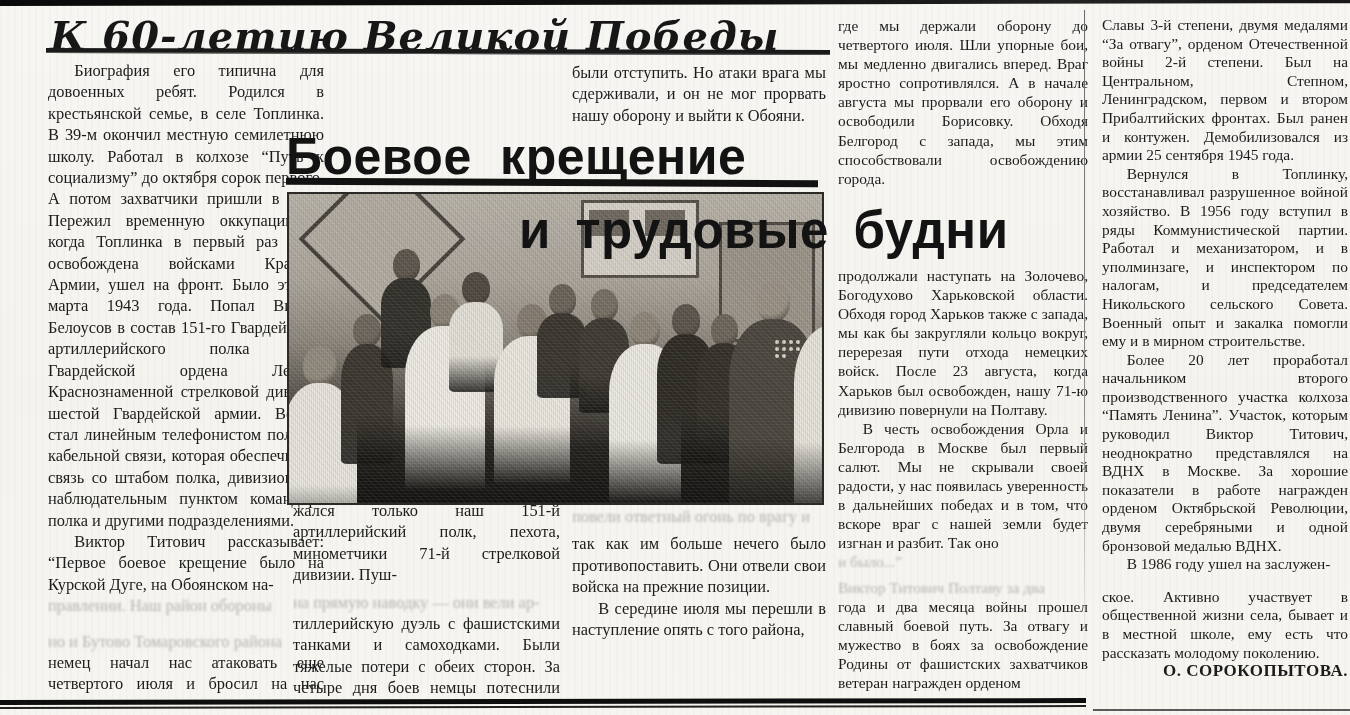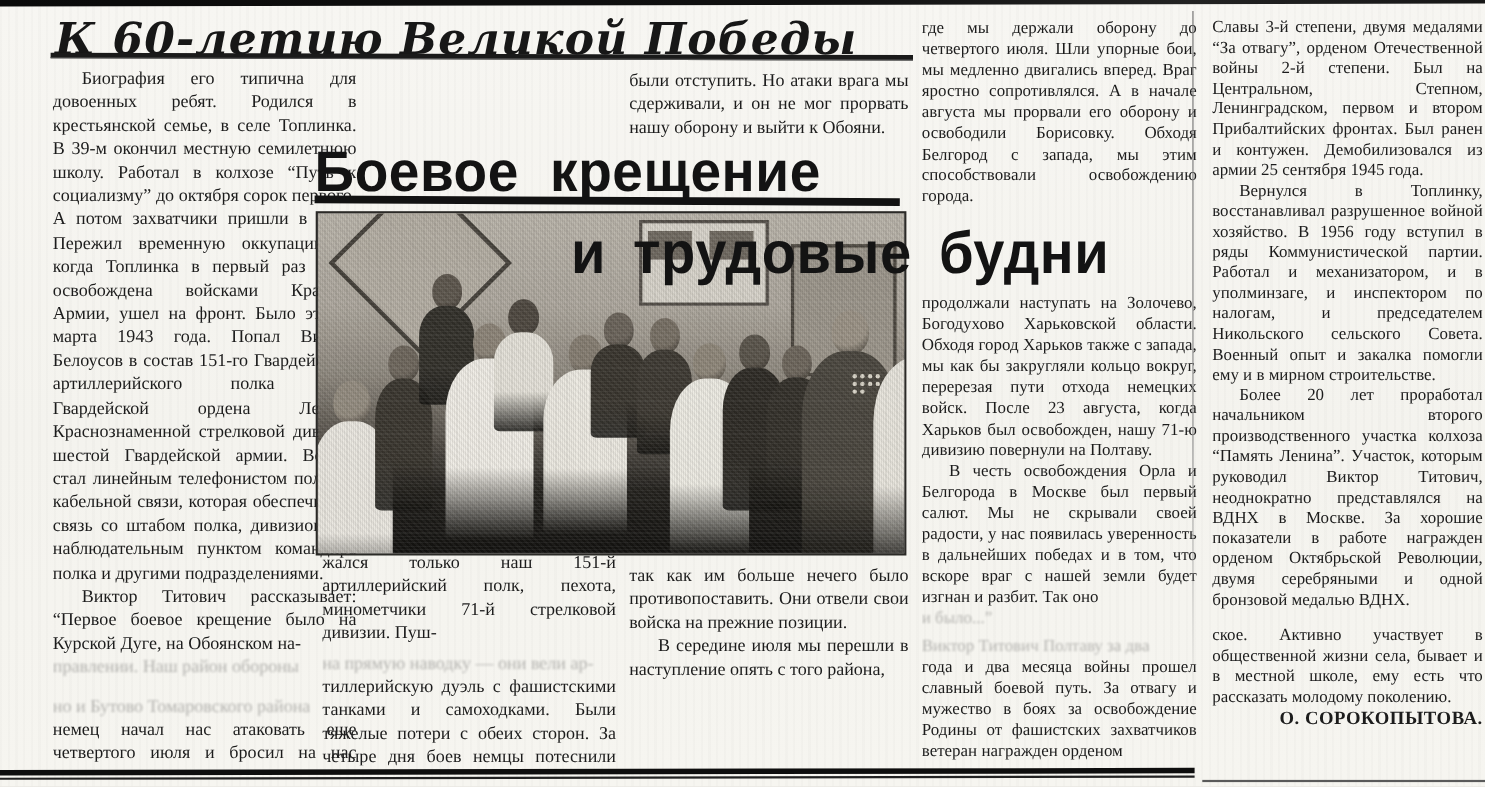--- a/index.html
+++ b/index.html
@@ -174,20 +174,21 @@
   </div>
 
   <div class="col c-std" style="left:293px;top:500px;width:267px;height:196px;">
     <p class="noindent">жался только наш 151-й артиллерийский полк, пехота, минометчики 71-й стрелковой дивизии. Пуш-</p>
     <div class="gap-sm"></div>
     <p class="faded">на прямую наводку — они вели ар-</p>
     <p class="noindent">тиллерийскую дуэль с фашистскими танками и самоходками. Были тяжелые потери с обеих сторон. За четыре дня боев немцы потеснили наши войска, и мы вынуждены</p>
   </div>
 
   <div class="col c-std" style="left:572px;top:506px;width:254px;height:200px;">
+    <p class="faded">повели ответный огонь по врагу и</p>
     <div class="gap-sm"></div>
     <p class="noindent">так как им больше нечего было противопоставить. Они отвели свои войска на прежние позиции.</p>
     <p>В середине июля мы перешли в наступление опять с того района,</p>
   </div>
 
   <div class="col c-dense" style="left:838px;top:16px;width:250px;height:172px;">
     <p class="noindent">где мы держали оборону до четвертого июля. Шли упорные бои, мы медленно двигались вперед. Враг яростно сопротивлялся. А в начале августа мы прорвали его оборону и освободили Борисовку. Обходя Белгород с запада, мы этим способствовали освобождению города.</p>
     <p>Потом мы заняли Грайворон и</p>
   </div>
 
@@ -197,20 +198,21 @@
     <p class="faded">и было...”</p>
     <div class="gap-sm"></div>
     <p class="faded">Виктор Титович Полтаву за два</p>
     <p class="noindent">года и два месяца войны прошел славный боевой путь. За отвагу и мужество в боях за освобождение Родины от фашистских захватчиков ветеран награжден орденом</p>
   </div>
 
   <div class="col c5" style="left:1102px;top:16px;width:246px;height:692px;">
     <p class="noindent">Славы 3-й степени, двумя медалями “За отвагу”, орденом Отечественной войны 2-й степени. Был на Центральном, Степном, Ленинградском, первом и втором Прибалтийских фронтах. Был ранен и контужен. Демобилизовался из армии 25 сентября 1945 года.</p>
     <p>Вернулся в Топлинку, восстанавливал разрушенное войной хозяйство. В 1956 году вступил в ряды Коммунистической партии. Работал и механизатором, и в уполминзаге, и инспектором по налогам, и председателем Никольского сельского Совета. Военный опыт и закалка помогли ему и в мирном строительстве.</p>
     <p>Более 20 лет проработал начальником второго производственного участка колхоза “Память Ленина”. Участок, которым руководил Виктор Титович, неоднократно представлялся на ВДНХ в Москве. За хорошие показатели в работе награжден орденом Октябрьской Революции, двумя серебряными и одной бронзовой медалью ВДНХ.</p>
+    <p>В 1986 году ушел на заслужен-</p>
     <div class="gap-md"></div>
     <p class="noindent">ское. Активно участвует в общественной жизни села, бывает и в местной школе, ему есть что рассказать молодому поколению.</p>
     <p class="byline noindent">О. СОРОКОПЫТОВА.</p>
   </div>
 
   <div class="v-rule"></div>
 
   <div class="bottom-rules">
     <div class="b1"></div>
       <div class="b2"></div>

